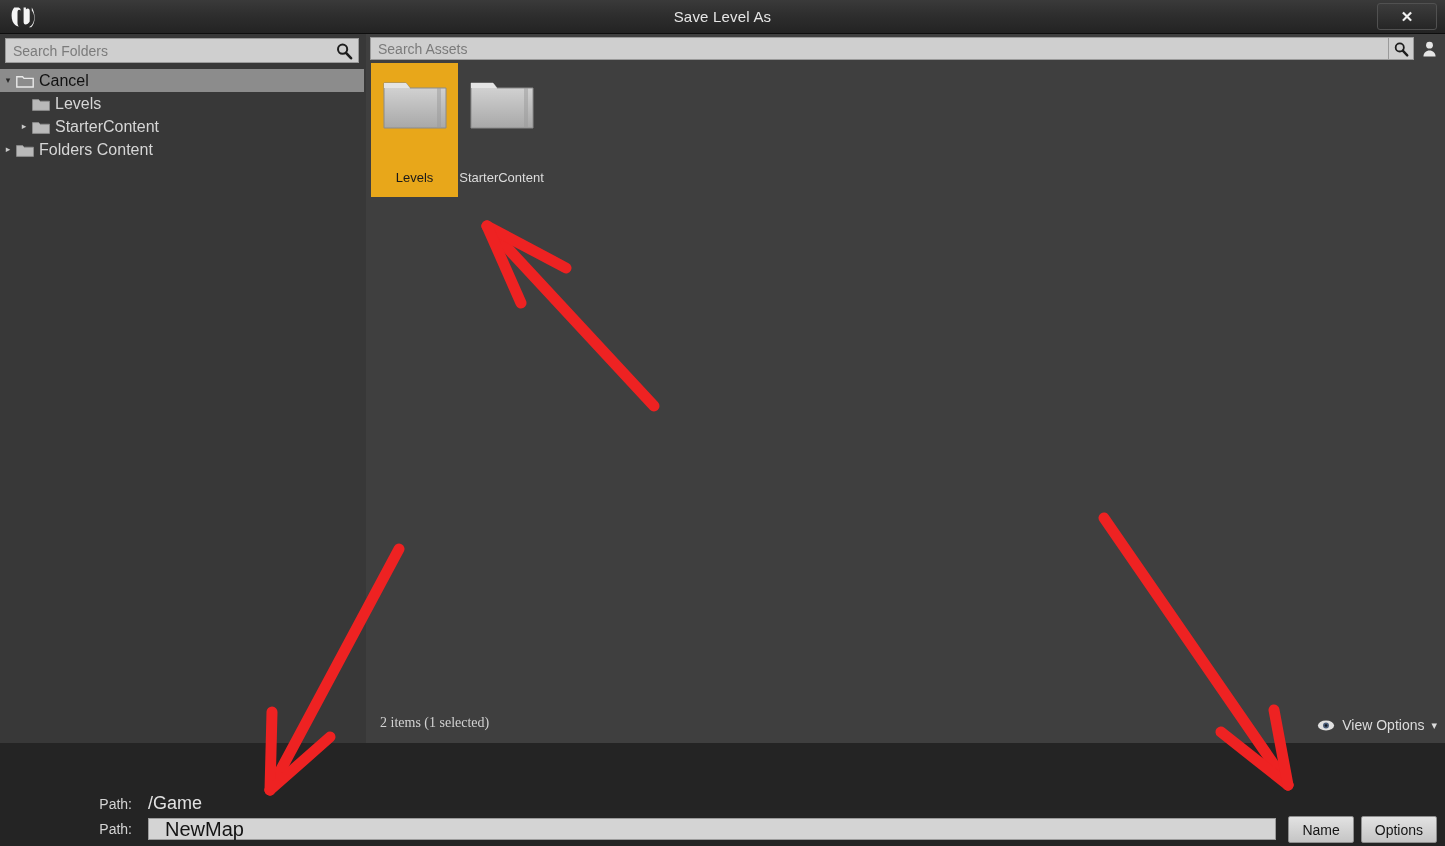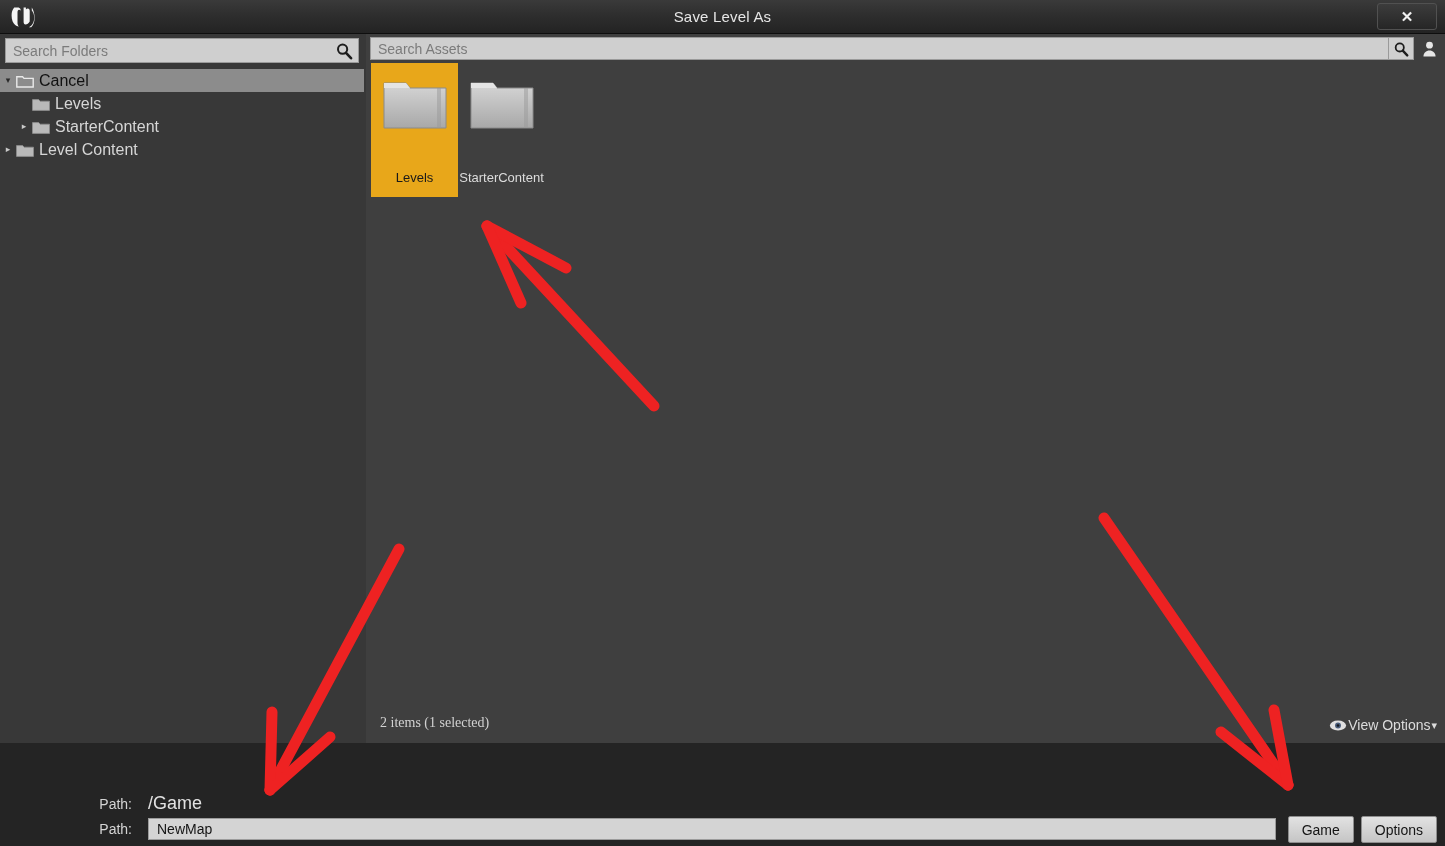--- a/index.html
+++ b/index.html
@@ -207,21 +207,21 @@
     left: 14px; bottom: 12px;
     color: #d2d2d2;
     font-size: 14px;
     font-family: Liberation Serif, serif;
   }
   .view-options {
     position: absolute;
     right: 8px; bottom: 10px;
     display: flex;
     align-items: center;
-    gap: 1px;
+    gap: 7px;
     color: #dcdcdc;
     font-size: 14px;
     cursor: pointer;
   }
   .eye { width: 18px; height: 13px; }
 
   
   .footer {
     position: absolute;
     left: 0; top: 743px;
@@ -248,23 +248,23 @@
     font-size: 18px;
   }
   .name-input {
     width: 1128px;
     height: 22px;
     background: #d4d4d4;
     border: 1px solid #9b9b9b;
     box-sizing: border-box;
     display: flex;
     align-items: center;
-    padding-left: 8px;
+    padding-left: 16px;
     color: #141414;
-    font-size: 14px;
+    font-size: 20px;
     cursor: text;
   }
   .btn-row {
     position: absolute;
     right: 8px; top: 73px;
     display: flex;
     gap: 7px;
   }
   .btn {
     min-width: 58px;
@@ -349,21 +349,21 @@
           </span>
           <span>StarterContent</span>
         </div>
         <div class="tree-row tree-lvl1">
           <span class="twisty">▸</span>
           <span class="folder-ico">
             <svg width="18" height="14" viewBox="0 0 18 14">
               <path d="M0.5 2.6 h6.2 l1.4 1.6 h9.4 v9.2 h-17 Z" fill="#b9b9b9" stroke="#8d8d8d" stroke-width="0.8"></path>
             </svg>
           </span>
-          <span>Level Content</span>
+          <span>Folders Content</span>
         </div>
       </div>
   </div>
 
   <div class="right-panel">
 
     <div class="search-assets-wrap">
       <div class="search-field">
         <span class="ph">Search Assets</span>
       </div>
@@ -443,21 +443,21 @@
 
     <div class="field-row row-name">
       <div class="flabel">Path:</div>
       <div class="name-input">
         <span>NewMap</span>
       </div>
     </div>
 
     <div class="btn-row">
       <div class="btn">
-        <span>Game</span>
+        <span>Name</span>
       </div>
       <div class="btn">
         <span>Options</span>
       </div>
     </div>
   </div>
 
   <svg class="annot" viewBox="0 0 1445 846">
     <g id="annot-group" fill="none" stroke-linecap="round" stroke-linejoin="round">
         <path d="M654 406 L487 226" stroke="#ee2222" stroke-width="11" fill="none" stroke-linecap="round"></path>

